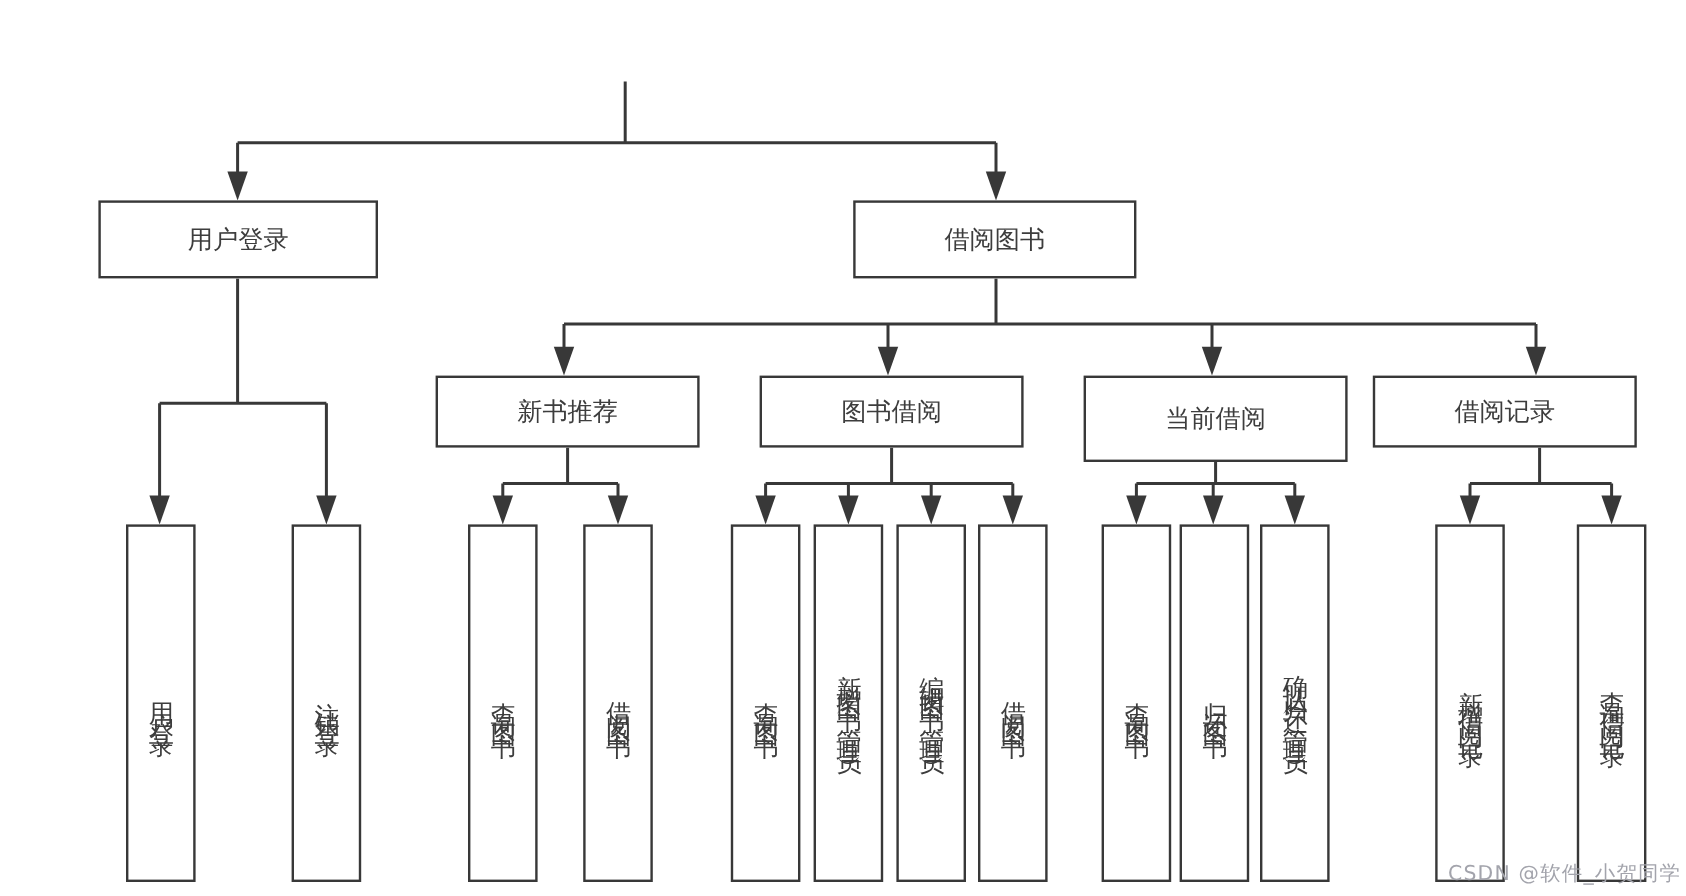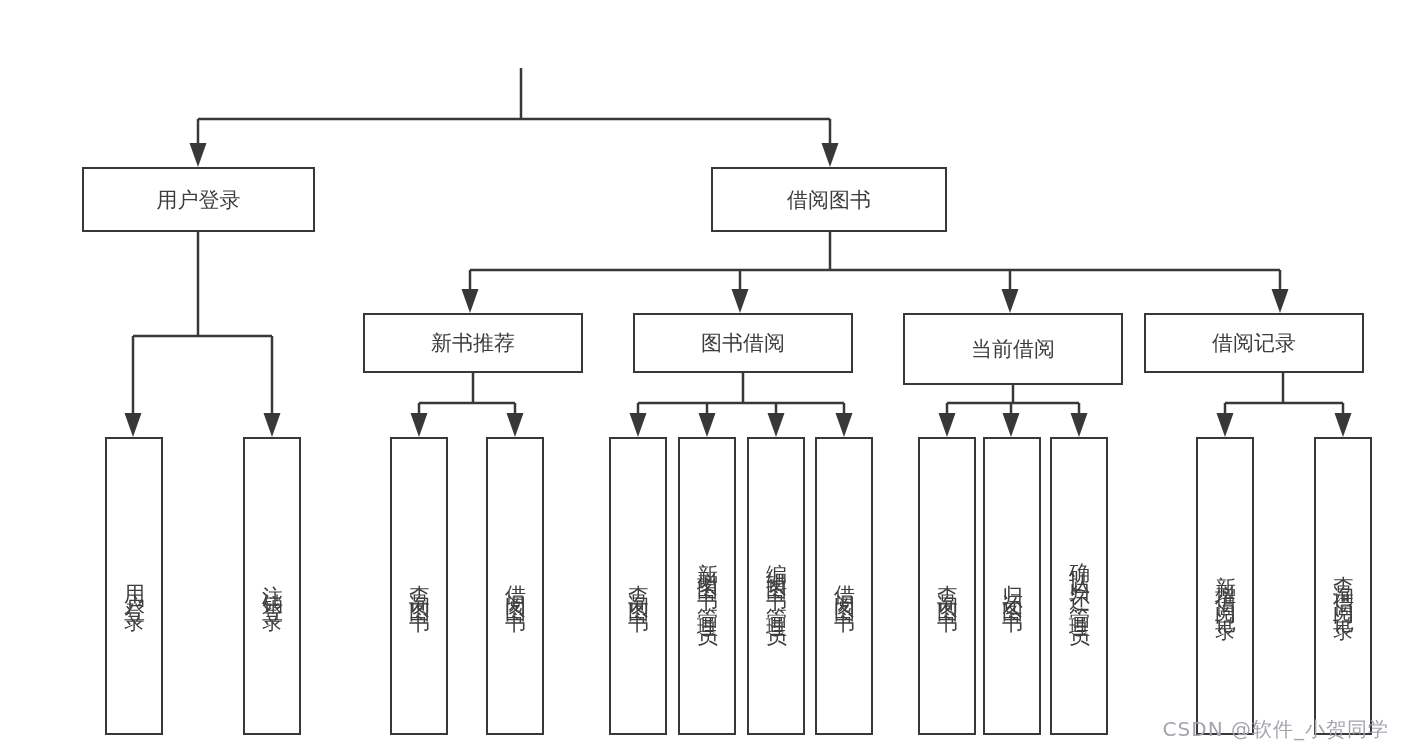--- a/index.html
+++ b/index.html
@@ -24,22 +24,22 @@
   .vtext{
     writing-mode:vertical-rl;
     text-orientation:mixed;
     letter-spacing:9px;
     line-height:1;
     color:#3d3d3d;
     font-size:21px;
   }
   .watermark{
     position:absolute;
-    right:16px;top:716px;
-    font-size:20px;
+    right:4px;top:716px;
+    font-size:17px;
     color:#a3a4ac;
     letter-spacing:1px;
     z-index:3;
     white-space:nowrap;
   }
 </style>
 </head>
 <body>
 
 <div class="canvas">

